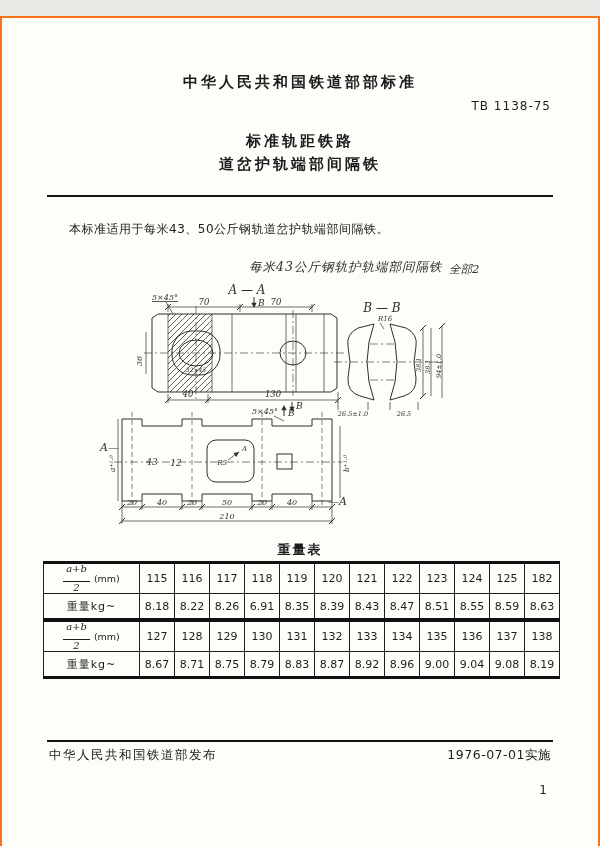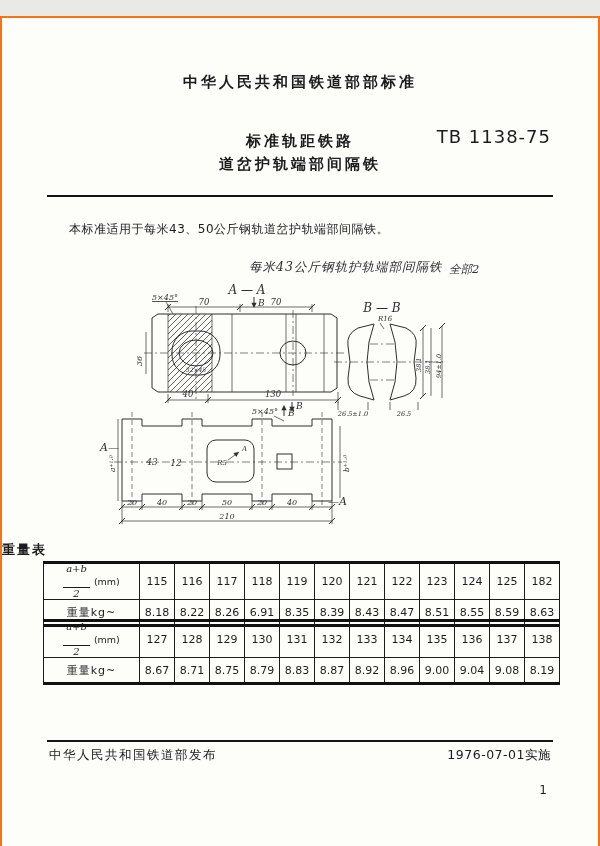--- a/index.html
+++ b/index.html
@@ -4,42 +4,42 @@
 <style>
   html,body{margin:0;padding:0;background:#e9e9e5;}
   .page{
     position:relative;width:600px;height:846px;margin:16px auto;
     background:#fdfdfa;border:2px solid #f97316;box-sizing:border-box;
     font-family:"DejaVu Sans","Liberation Sans",sans-serif;color:#1c1c1c;
     overflow:hidden;
   }
   .abs{position:absolute;}
   .doc-header{top:55px;left:0;width:100%;text-align:center;font-size:15px;font-weight:bold;letter-spacing:3px;}
-  .std-no{top:108px;right:47px;font-size:18px;letter-spacing:1px;}
+  .std-no{top:81px;right:47px;font-size:12px;letter-spacing:1px;}
   .doc-title{left:0;width:100%;text-align:center;font-size:15px;font-weight:bold;letter-spacing:3px;}
   .title-1{top:114px;}
   .title-2{top:137px;}
   .rule{left:45px;right:45px;border-top:2px solid #151515;height:0;}
   .rule-top{top:177px;}
   .rule-bottom{top:722px;}
   .scope{top:203px;left:67px;right:48px;font-size:12px;letter-spacing:0.5px;}
   .drawing{top:226px;left:70px;}
-  .tbl-title{top:523px;left:0;width:100%;text-align:left;font-size:13px;font-weight:bold;letter-spacing:2px;}
+  .tbl-title{top:523px;left:0;width:100%;text-align:center;font-size:13px;font-weight:bold;letter-spacing:2px;}
   table.wt{
     position:absolute;left:41px;width:517px;border-collapse:collapse;table-layout:fixed;
     font-size:11px;border-top:3px solid #111;border-bottom:3px solid #111;
   }
   .wt-1{top:543px;}
   .wt-2{top:601px;}
   .wt th,.wt td{border:1px solid #1c1c1c;text-align:center;height:24px;padding:0;font-weight:normal;white-space:nowrap;}
   .wt col.c0{width:96px;}
   .hd{font-size:10px;}
   .wl{font-size:11px;letter-spacing:1px;}
   .frac{display:inline-block;vertical-align:middle;font-family:"DejaVu Serif","Liberation Serif",serif;font-style:italic;font-size:10px;line-height:1.05;text-align:center;margin-right:4px;}
-  .frac .fn{display:block;border-bottom:1px solid #1c1c1c;padding:0 3px 12px;}
+  .frac .fn{display:block;border-bottom:1px solid #1c1c1c;padding:0 3px 6px;}
   .frac .fd{display:block;padding-top:1px;}
   .unit{font-size:9.5px;}
   .footer-left{top:729px;left:47px;font-size:12.5px;letter-spacing:1.5px;}
   .footer-right{top:729px;right:47px;font-size:12.5px;letter-spacing:0.5px;}
   .page-num{top:765px;right:51px;font-size:12px;}
   
   .ink{stroke:#2e2e2e;stroke-width:1;fill:none;}
   .thin{stroke:#2e2e2e;stroke-width:0.7;fill:none;}
   .cl{stroke:#2e2e2e;stroke-width:0.6;fill:none;stroke-dasharray:8 3 2 3;}
   .dash{stroke:#2e2e2e;stroke-width:0.6;fill:none;stroke-dasharray:5 3;}

